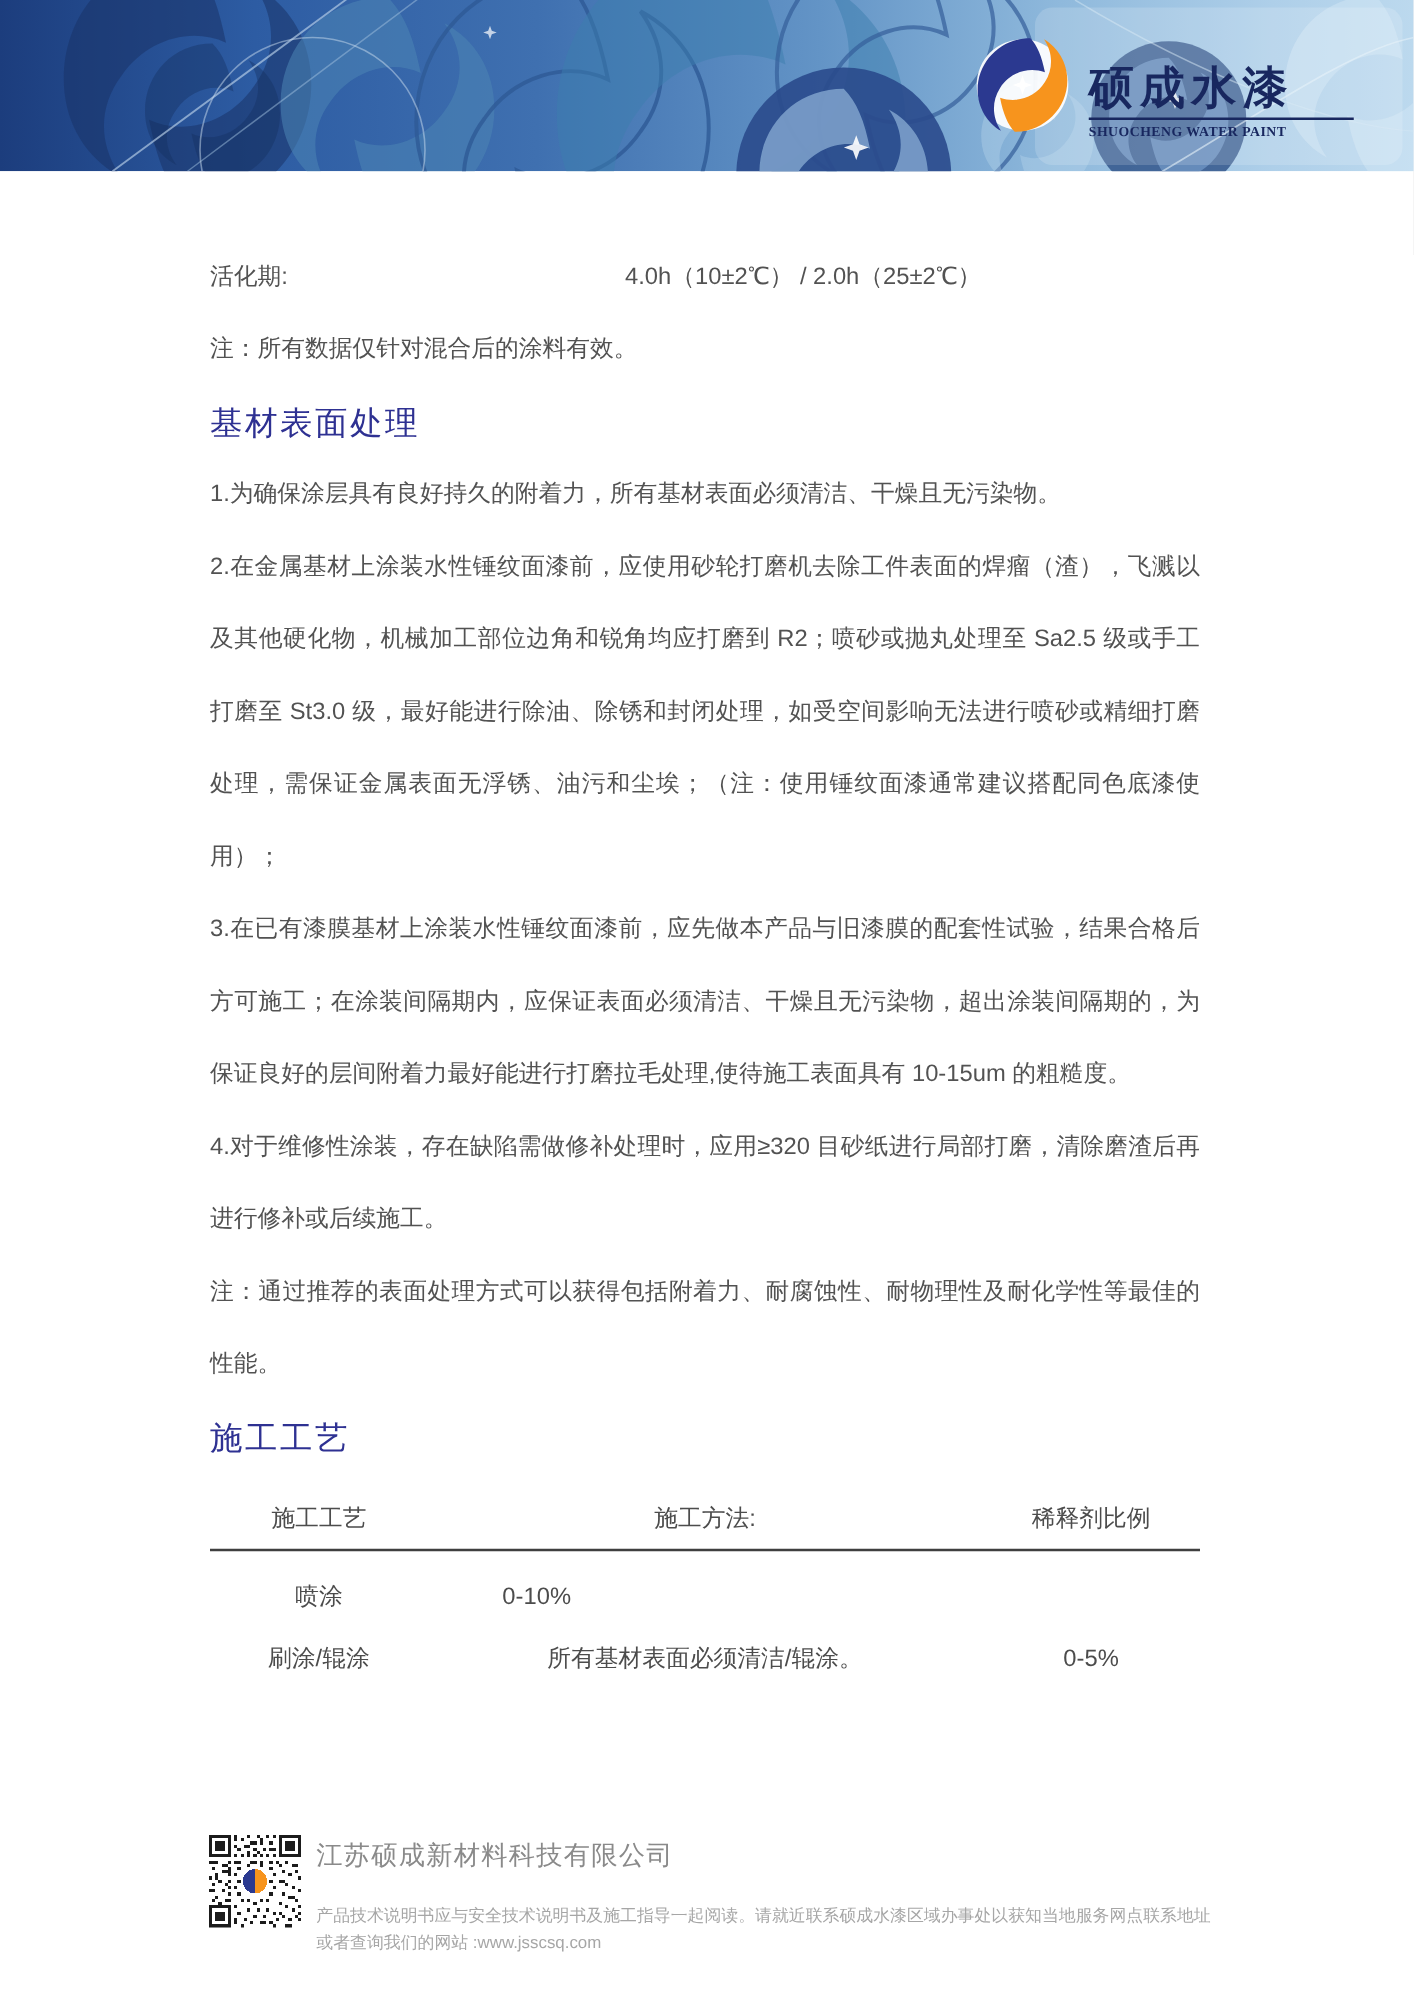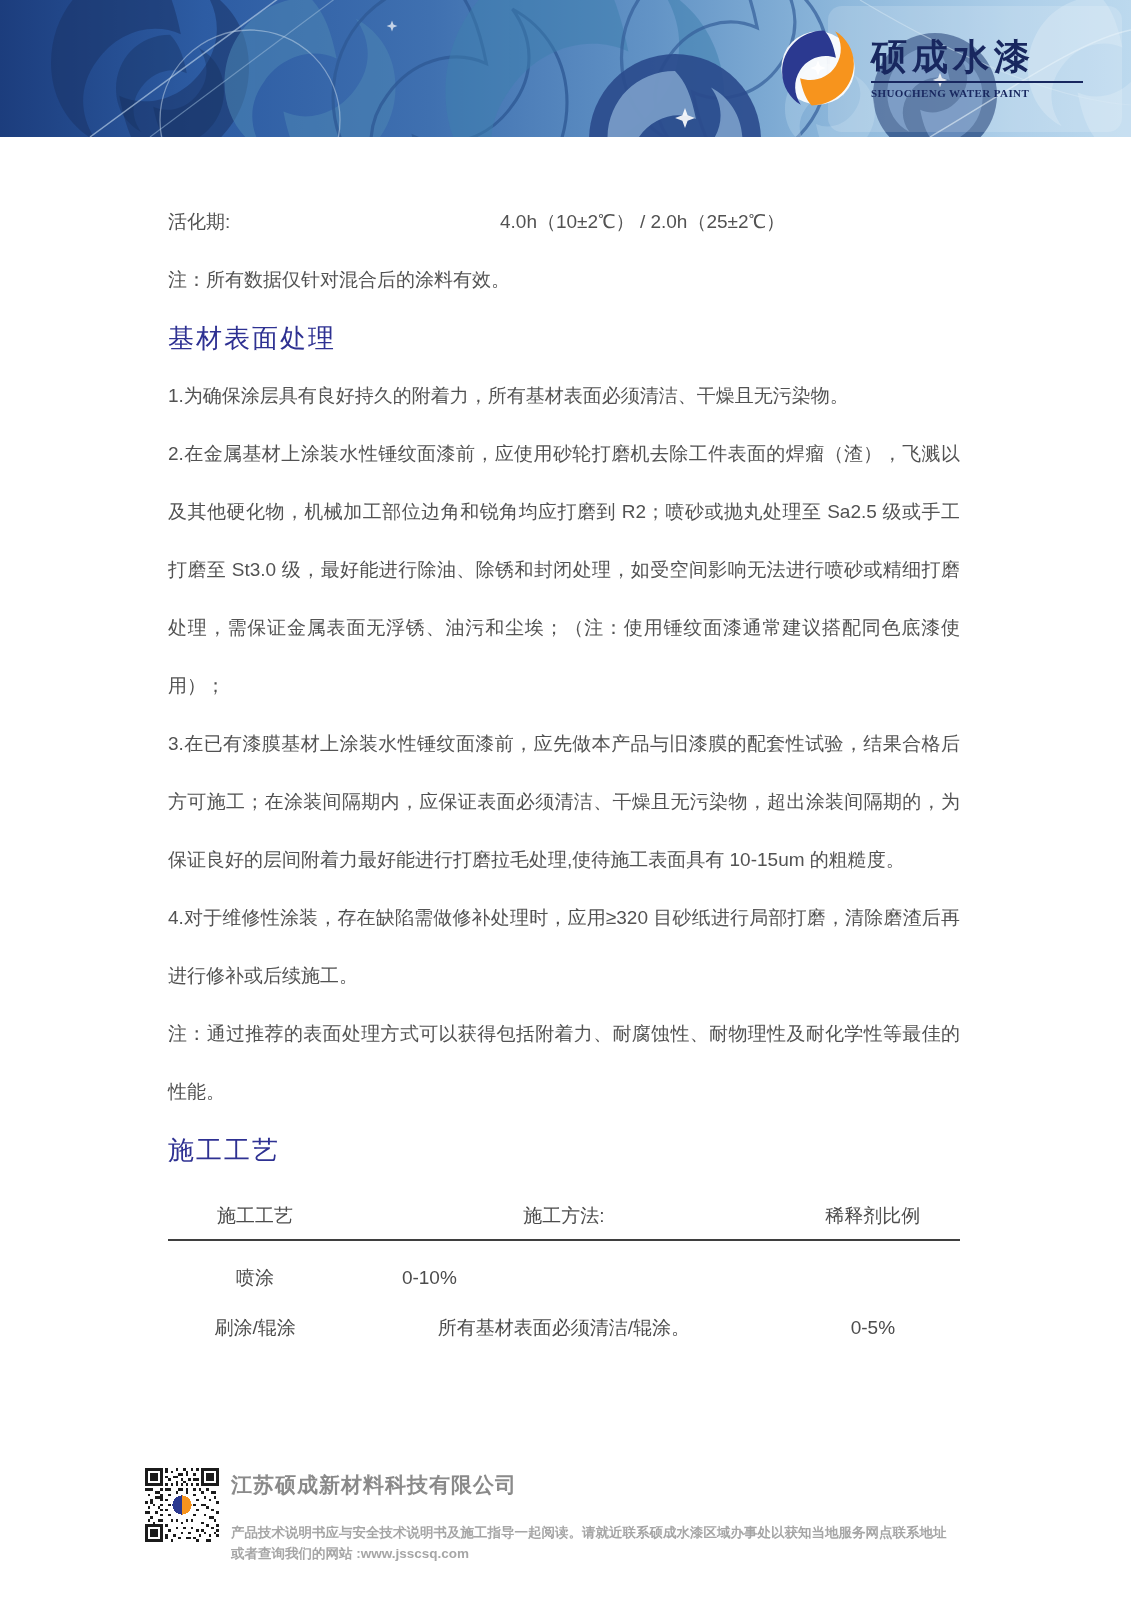--- a/index.html
+++ b/index.html
@@ -6,21 +6,21 @@
   html,body { background:#e8e8e8; }
   .page {
     position:relative; width:1131px; height:1600px; margin:0 auto;
     background:#ffffff; overflow:hidden;
     font-family:"Liberation Sans", sans-serif;
   }
   
   .banner { position:absolute; top:0; left:0; width:1131px; height:137px; }
   .banner svg { display:block; }
   .logo-block {
-    position:absolute; top:24px; right:48px; display:flex; align-items:center; gap:14px;
+    position:absolute; top:24px; right:48px; display:flex; align-items:flex-end; gap:14px;
   }
   .logo-mark { width:78px; height:88px; }
   .logo-text { display:flex; flex-direction:column; }
   .logo-cn {
     font-family:"Liberation Serif", serif; font-weight:bold; font-size:36px;
     color:#18275f; letter-spacing:5px; line-height:1.15; white-space:nowrap;
   }
   .logo-rule { height:2px; background:#18275f; margin:3px 0 4px 0; width:212px; }
   .logo-en {
     font-family:"Liberation Serif", serif; font-weight:bold; font-size:11px;
@@ -40,21 +40,21 @@
   
   .proc-table { margin-top:24px; width:100%; color:#4c4c4c; }
   .t-row { display:flex; line-height:26px; }
   .t-head { border-bottom:2px solid #3f3f3f; padding-bottom:10px; }
   .t-body-row { padding-top:24px; }
   .t-cell { text-align:center; }
   .c1 { width:22%; }
   .c2 { width:56%; }
   .c3 { width:22%; }
   
-  .footer { position:absolute; left:145px; top:1468px; display:flex; gap:12px; width:880px;font-weight:bold; }
+  .footer { position:absolute; left:167px; top:1468px; display:flex; gap:12px; width:880px; }
   .qr { width:74px; height:74px; flex:0 0 74px; }
   .footer-text { padding-top:2px; }
   .footer-company { font-size:21px; color:#8a8a8a; letter-spacing:1px; line-height:30px; }
   .footer-note { font-size:13.5px; color:#a6a6a6; line-height:21px; margin-top:22px; }
 </style>
 </head>
 <body>
 
 <div class="page">
 

